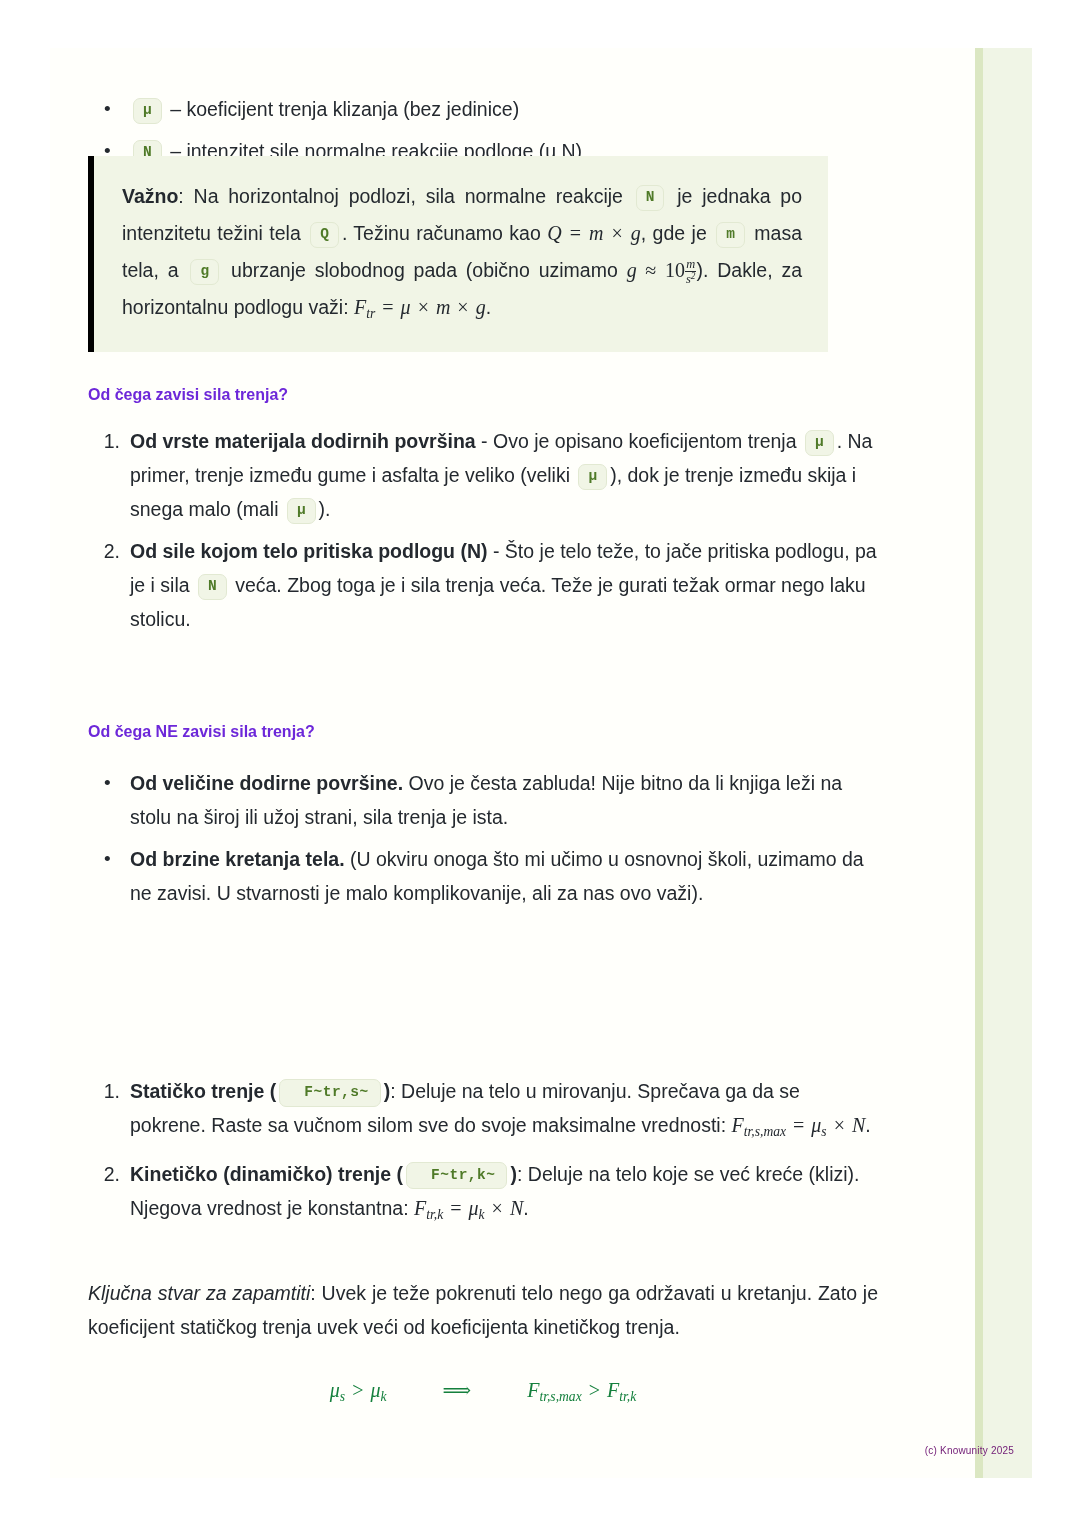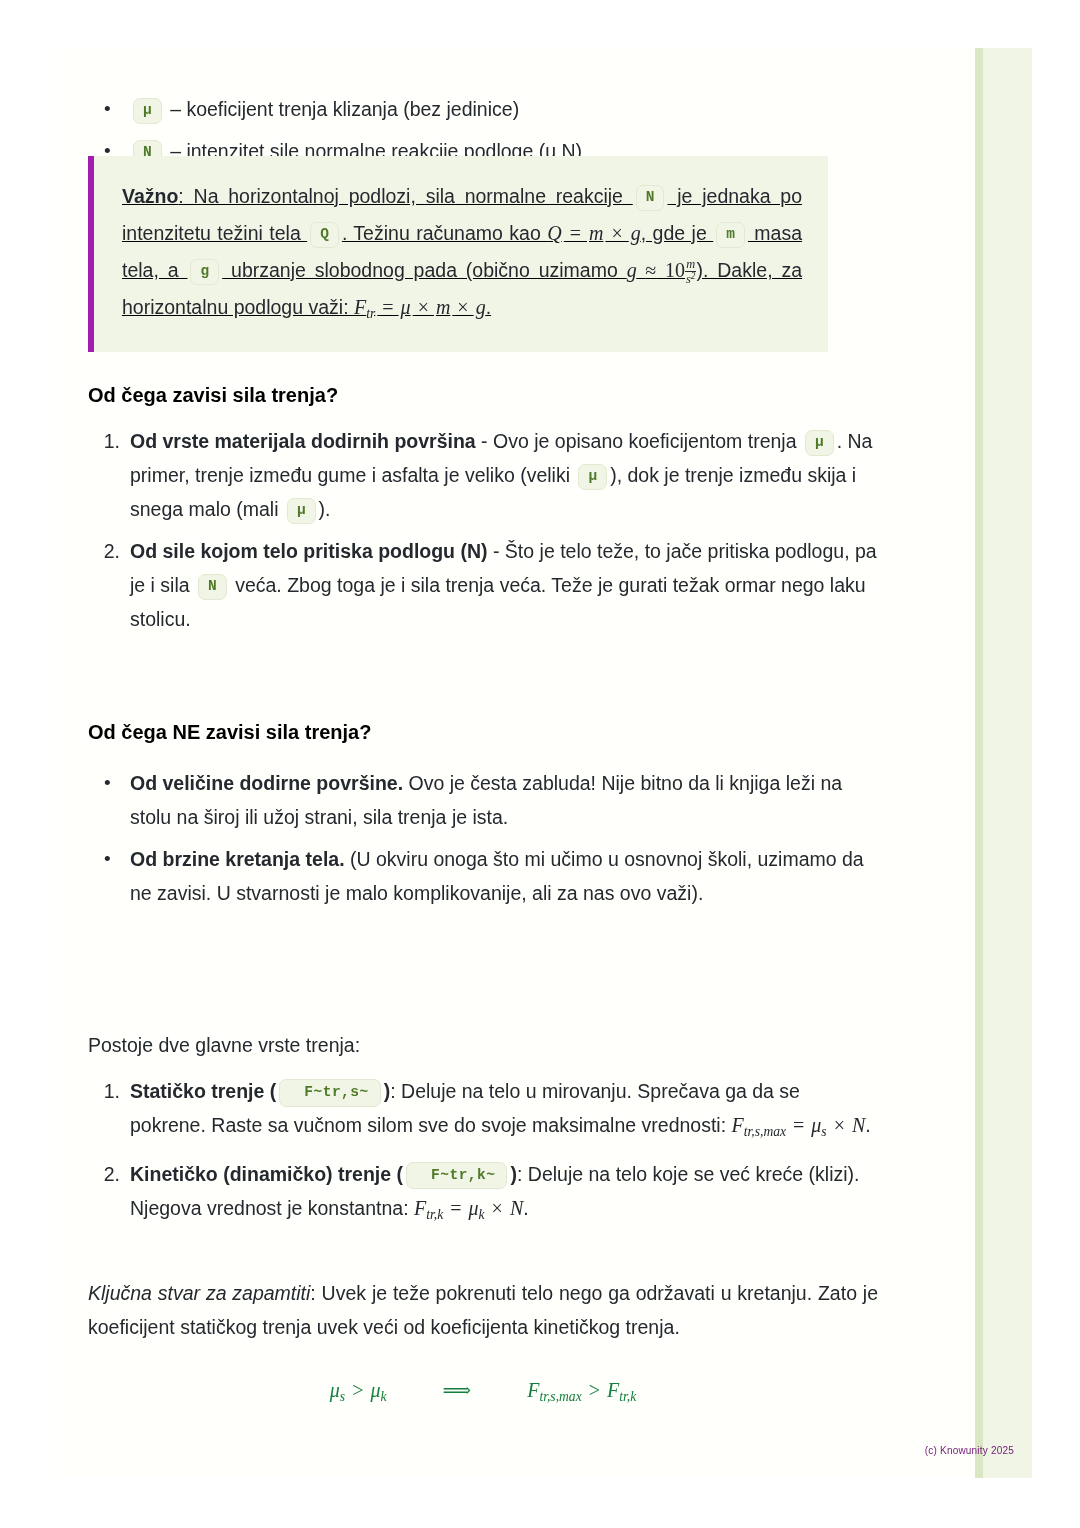--- a/index.html
+++ b/index.html
@@ -133,35 +133,34 @@
     font-size: 0.62em;
     line-height: 1.02;
   }
   .frac .num { display: block; border-bottom: 1px solid #24292f; padding: 0 1px; }
   .frac .den { display: block; padding: 0 1px; }
   .frac sup { font-size: 0.75em; vertical-align: 0.4em; }
 
   
   .callout {
     background: #f1f5e6;
-    border-left: 6px solid #a21caf;
+    border-left: 6px solid #000000;
     padding: 22px 26px 20px 28px;
     box-sizing: border-box;
-    text-decoration: underline;
   }
   .callout .para {
     text-align: justify;
     line-height: 37px;
   }
 
   
   h3.section-heading {
-    font-size: 20px;
+    font-size: 16px;
     font-weight: bold;
-    color: #000000;
+    color: #6d28d9;
     margin: 0;
     line-height: 28px;
   }
 
   
   .display-formula {
     text-align: center;
     font-family: "Liberation Serif", "DejaVu Serif", serif;
     font-size: 21px;
     color: #15803d;
@@ -224,21 +223,20 @@
   <ul class="bullets blk" style="top:718px;">
     <li class="bullet-item">
       <span class="marker">•</span><b>Od veličine dodirne površine.</b><span> Ovo je česta zabluda! Nije bitno da li knjiga leži na stolu na široj ili užoj strani, sila trenja je ista.</span>
     </li>
     <li class="bullet-item">
       <span class="marker">•</span><b>Od brzine kretanja tela.</b><span> (U okviru onoga što mi učimo u osnovnoj školi, uzimamo da ne zavisi. U stvarnosti je malo komplikovanije, ali za nas ovo važi).</span>
     </li>
   </ul>
 
 
-  <p class="para blk" style="top:980px;">Postoje dve glavne vrste trenja:</p>
 
   <ol class="numbers blk" style="top:1026px;">
     <li class="number-item">
       <span class="marker">1.</span><b>Statičko trenje (</b><span class="chip wide">F~tr,s~</span><b>)</b><span>: Deluje na telo u mirovanju. Sprečava ga da se pokrene. Raste sa vučnom silom sve do svoje maksimalne vrednosti: </span><span class="math"><i>F</i><sub>tr,s,max</sub><span class="op"> = </span>μ<sub>s</sub><span class="op"> × </span><i>N</i></span><span>.</span>
     </li>
     <li class="number-item">
       <span class="marker">2.</span><b>Kinetičko (dinamičko) trenje (</b><span class="chip wide">F~tr,k~</span><b>)</b><span>: Deluje na telo koje se već kreće (klizi). Njegova vrednost je konstantna: </span><span class="math"><i>F</i><sub>tr,k</sub><span class="op"> = </span>μ<sub>k</sub><span class="op"> × </span><i>N</i></span><span>.</span>
     </li>
   </ol>
 

